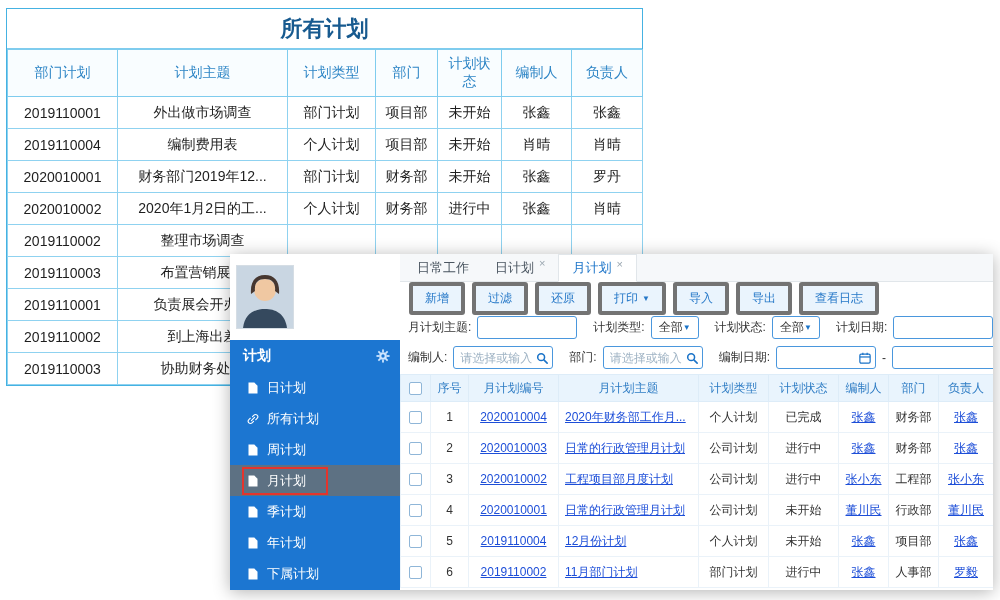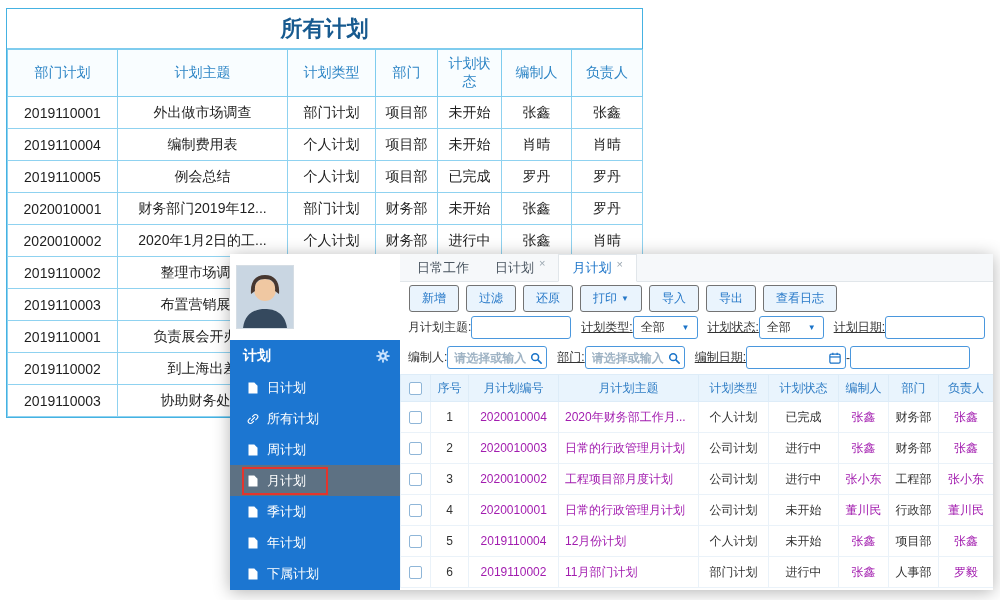--- a/index.html
+++ b/index.html
@@ -27,41 +27,41 @@
   .mi.active .mi-inner{border-color:#e5342c;}
   .mi-icon{display:inline-flex;width:12px;justify-content:center;}
 
   .app-right{flex:1;display:flex;flex-direction:column;overflow:hidden;min-width:0;}
   .tabbar{height:28px;flex:none;background:#f6f8fa;border-bottom:1px solid #e1e6ea;display:flex;align-items:stretch;padding-left:4px;}
   .tab{display:flex;align-items:center;padding:0 13px;font-size:13px;color:#4a5560;cursor:pointer;}
   .tab-x{margin-left:5px;margin-top:-9px;font-size:11px;color:#9aa6b0;}
   .tab.active{background:#fff;color:#1a73c8;border:1px solid #e1e6ea;border-bottom:1px solid #fff;margin-bottom:-1px;}
 
   .toolbar{height:32px;flex:none;display:flex;align-items:center;gap:7px;padding:0 9px;}
-  .tbtn{background:#eaf4fd;border:1px solid #737373;color:#2678c8;font-size:12px;padding:4px 12px;border-radius:3px;cursor:pointer;font-family:inherit;display:inline-flex;align-items:center;}
+  .tbtn{background:#eaf4fd;border:4px solid #737373;color:#2678c8;font-size:12px;padding:4px 12px;border-radius:3px;cursor:pointer;font-family:inherit;display:inline-flex;align-items:center;}
   .caret{font-size:8px;margin-left:4px;color:#2678c8;}
 
   .filters{flex:none;padding:2px 8px 5px;display:flex;flex-direction:column;gap:7px;}
-  .frow{display:flex;align-items:center;font-size:12px;color:#333;white-space:nowrap;}
-  .lgap{margin-left:10px;text-decoration:underline;}
+  .frow{display:flex;align-items:center;gap:6px;font-size:12px;color:#333;white-space:nowrap;}
+  .lgap{margin-left:10px;}
   .fin{height:23px;border:1px solid #4a97dd;border-radius:3px;font-size:12px;padding:0 6px;color:#333;font-family:inherit;outline:none;background:#fff;}
   .fin::placeholder{color:#9fb3c4;}
   .w100{width:100px;}
   .w110{width:120px;}
-  .pr{padding-right:20px;font-weight:bold;}
+  .pr{padding-right:20px;}
   .fwrap{position:relative;display:inline-flex;align-items:center;}
   .ficon{position:absolute;right:5px;display:inline-flex;cursor:pointer;}
   .sel{height:23px;width:100px;border:1px solid #4a97dd;border-radius:3px;background:#fff;display:inline-flex;align-items:center;justify-content:space-between;padding:0 7px;cursor:pointer;}
   .arrow{color:#1a73c8;font-size:8px;}
 
   .ptable{width:100%;border-collapse:collapse;table-layout:fixed;}
   .ptable th{height:27px;background:#e9f4fd;color:#2e7cc4;font-size:12px;font-weight:normal;border:1px solid #ddecf8;text-align:center;}
   .ptable td{height:31px;font-size:12px;color:#333;text-align:center;border:1px solid #eaf2f9;overflow:hidden;white-space:nowrap;}
   .ptable td.subj{text-align:left;padding:0 4px 0 6px;text-overflow:ellipsis;}
-  .link{color:#a21caf;cursor:pointer;}
+  .link{color:#1d4ed8;cursor:pointer;text-decoration:underline;}
   .cb{display:inline-block;width:13px;height:13px;border:1px solid #8fb6d8;border-radius:2px;background:#fff;vertical-align:middle;cursor:pointer;}
 </style>
 </head>
 <body>
 
 <section class="all-plans">
   <h1>所有计划</h1>
   <table class="aptable">
     <colgroup>
       <col style="width:110px">
@@ -94,29 +94,20 @@
           <td>张鑫</td>
         </tr>
         <tr>
           <td>2019110004</td>
           <td>编制费用表</td>
           <td>个人计划</td>
           <td>项目部</td>
           <td>未开始</td>
           <td>肖晴</td>
           <td>肖晴</td>
-        </tr>
-        <tr>
-          <td>2019110005</td>
-          <td>例会总结</td>
-          <td>个人计划</td>
-          <td>项目部</td>
-          <td>已完成</td>
-          <td>罗丹</td>
-          <td>罗丹</td>
         </tr>
         <tr>
           <td>2020010001</td>
           <td>财务部门2019年12...</td>
           <td>部门计划</td>
           <td>财务部</td>
           <td>未开始</td>
           <td>张鑫</td>
           <td>罗丹</td>
         </tr>

